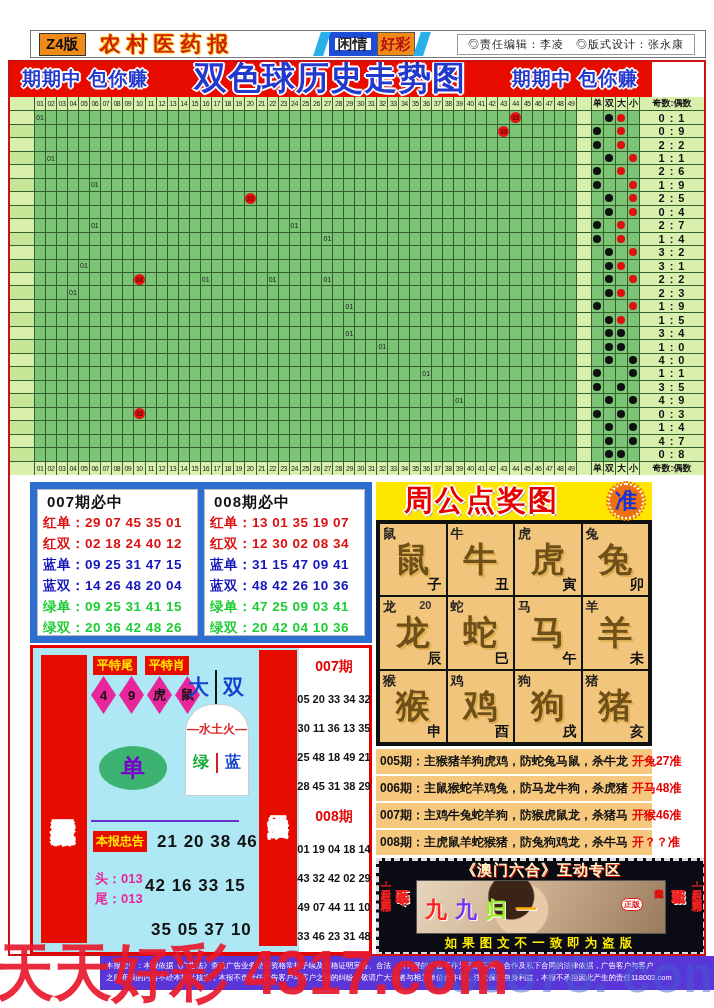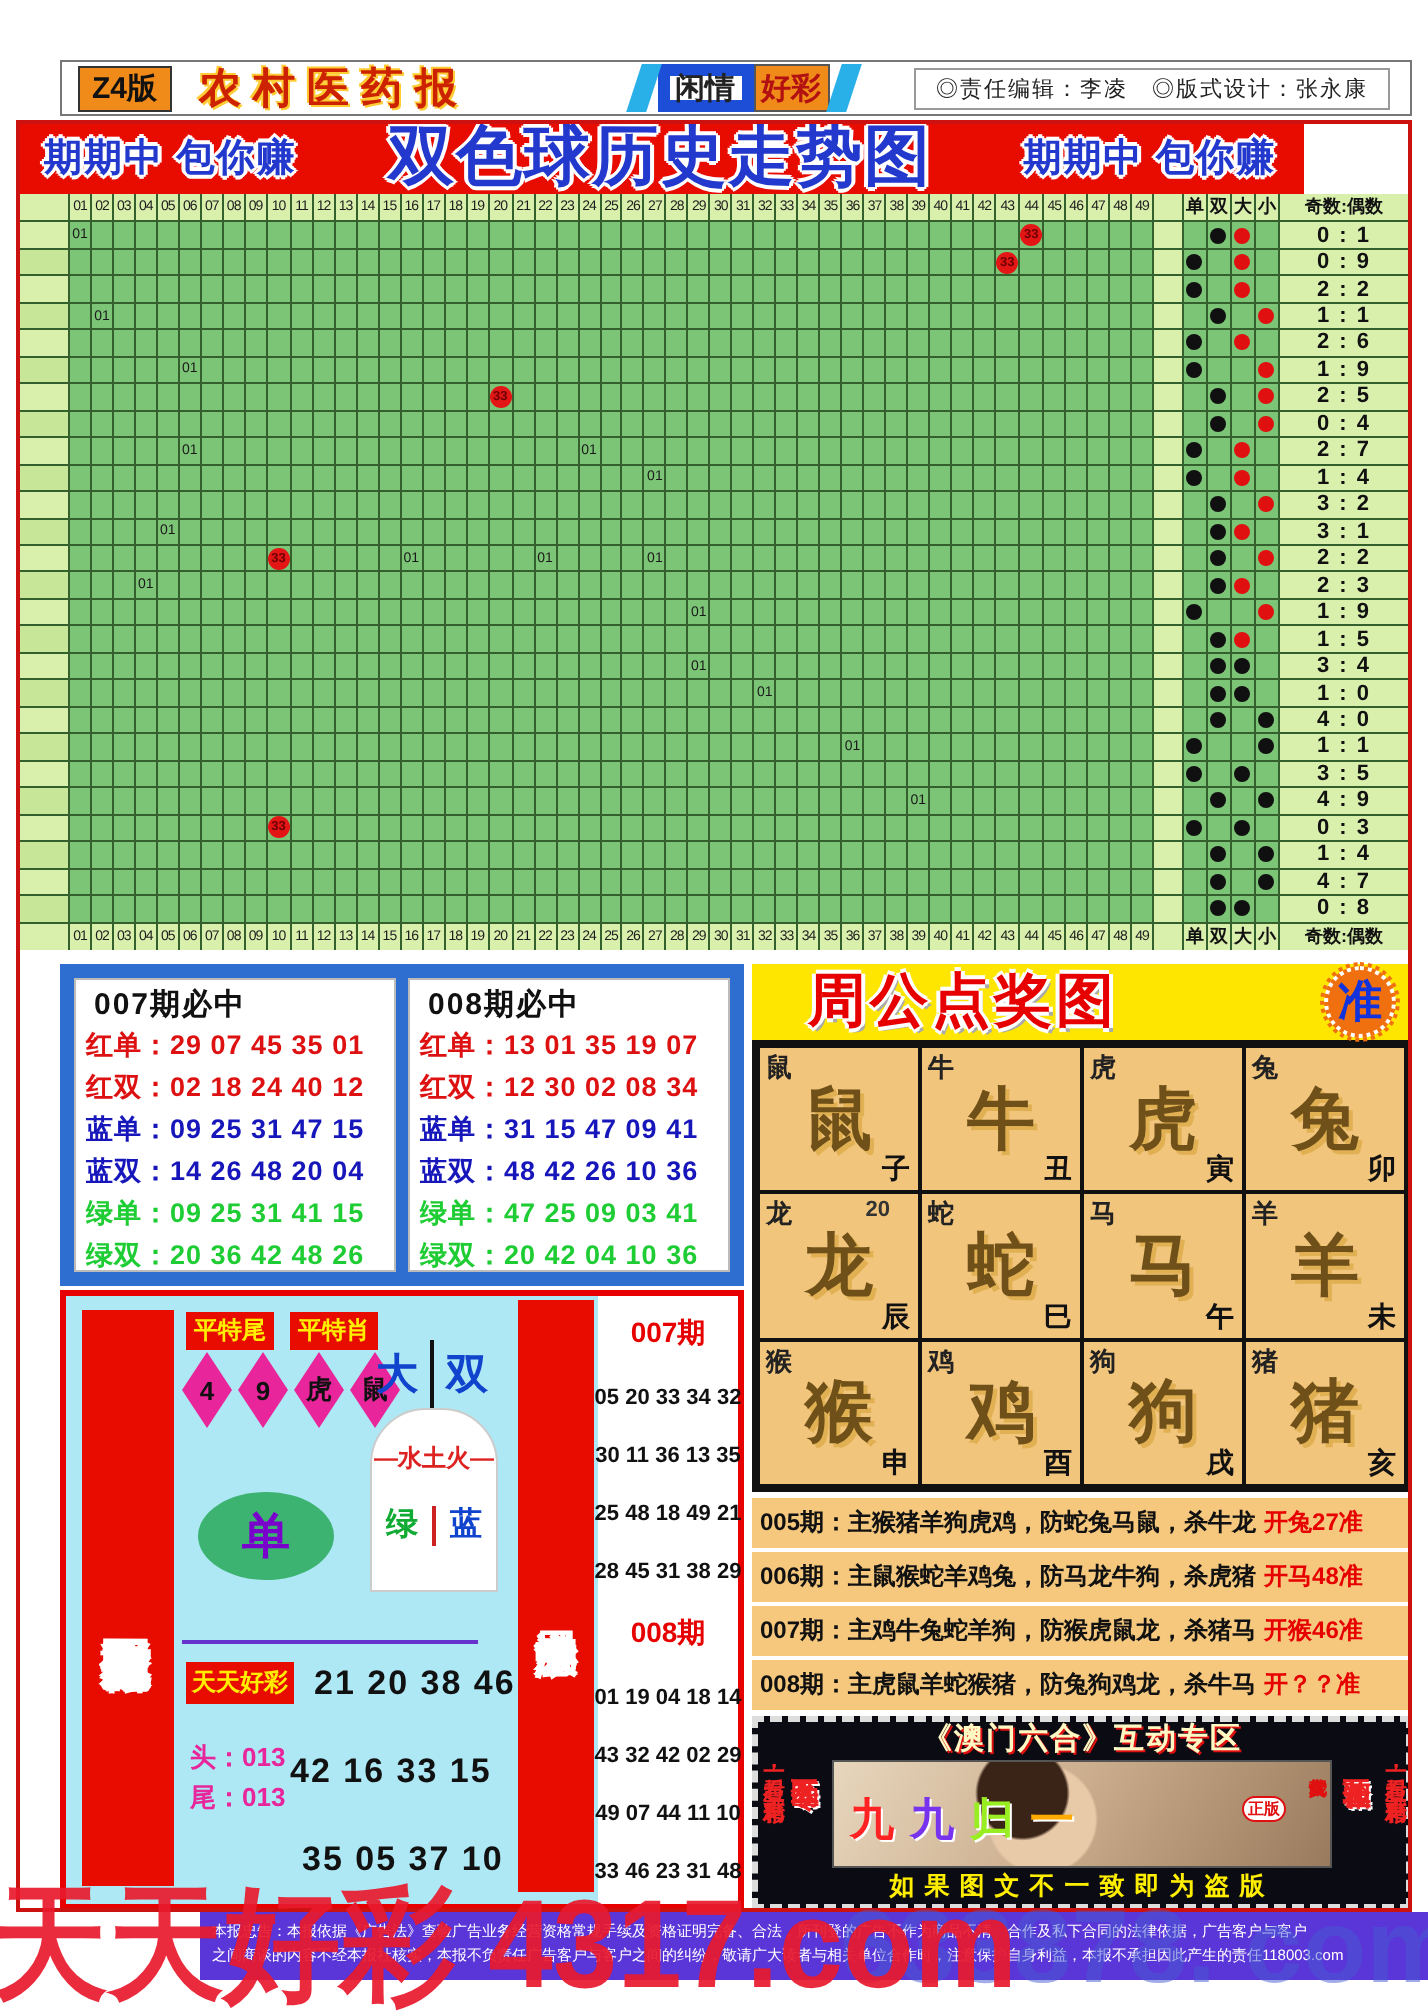--- a/index.html
+++ b/index.html
@@ -50,21 +50,21 @@
 
   
   .pickspanel { left:30px; top:482px; width:342px; height:161px; background:#2e6ed0;
                 display:flex; gap:6px; padding:7px; }
   .pickbox { background:#fff; flex:1; border:1px solid #bbb; padding:2px 5px; }
   .pickbox h3 { font-size:15px; color:#111; margin:1px 0 0 4px; letter-spacing:1px; }
   .pline { font-size:13.5px; font-weight:bold; line-height:21px; white-space:nowrap; letter-spacing:0.5px; }
   .pl-red { color:#dd1111; } .pl-blue { color:#1616bb; } .pl-green { color:#1ecc33; }
 
   
-  .zgpanel { left:376px; top:482px; width:330px; height:373px; }
+  .zgpanel { left:376px; top:482px; width:276px; height:373px; }
   .zgtitlebar { height:38px; background:#ffe600; display:flex; align-items:center; position:relative; }
   .zgtitle { font-size:29px; font-weight:bold; color:#e60000; letter-spacing:2px; margin-left:28px;
              text-shadow:-2px 0 #fff,2px 0 #fff,0 -2px #fff,0 2px #fff,2px 2px 0 #aaa; }
   .stamp { position:absolute; right:8px; top:1px; width:36px; height:36px; background:#f07010;
            border:2px dotted #fff; outline:2px dotted #f07010; border-radius:50%;
            display:flex; align-items:center; justify-content:center;
            color:#1133dd; font-size:22px; font-weight:bold; }
   .zodiac { background:#111; padding:4px; display:grid; grid-template-columns:repeat(4,1fr);
             gap:2px; height:226px; }
   .zcell { background:#f2c57c; position:relative; display:flex; align-items:center; justify-content:center; }
@@ -2032,21 +2032,21 @@
   <div class="elembox">
     <div class="elems">—水土火—</div>
     <div class="gb">
       <span class="g">绿</span>
       <span class="dv2"></span>
       <span class="b">蓝</span>
     </div>
   </div>
   <div class="oval">单</div>
   <div class="pdiv"></div>
-  <span class="nbbox">天天好彩</span>
+  <span class="nbbox">本报忠告</span>
   <span class="bignum bn1">21 20 38 46</span>
   <span class="ht ht1">头：013</span>
   <span class="ht ht2">尾：013</span>
   <span class="bignum bn2">42 16 33 15</span>
   <span class="bignum bn3">35 05 37 10</span>
   <div class="redbar bar2 vtext">尾尾必中大浪淘沙</div>
   <div class="wcol">
       <div class="wtitle">007期</div>
       <div class="wnums">05 20 33 34 32</div>
       <div class="wnums">30 11 36 13 35</div>

